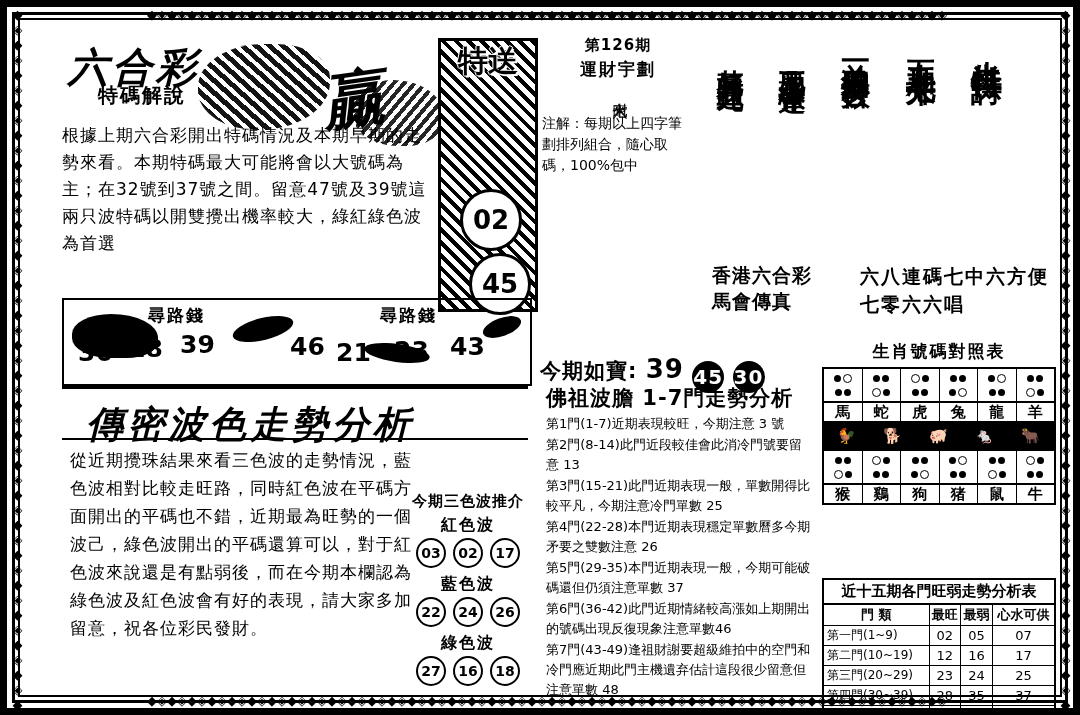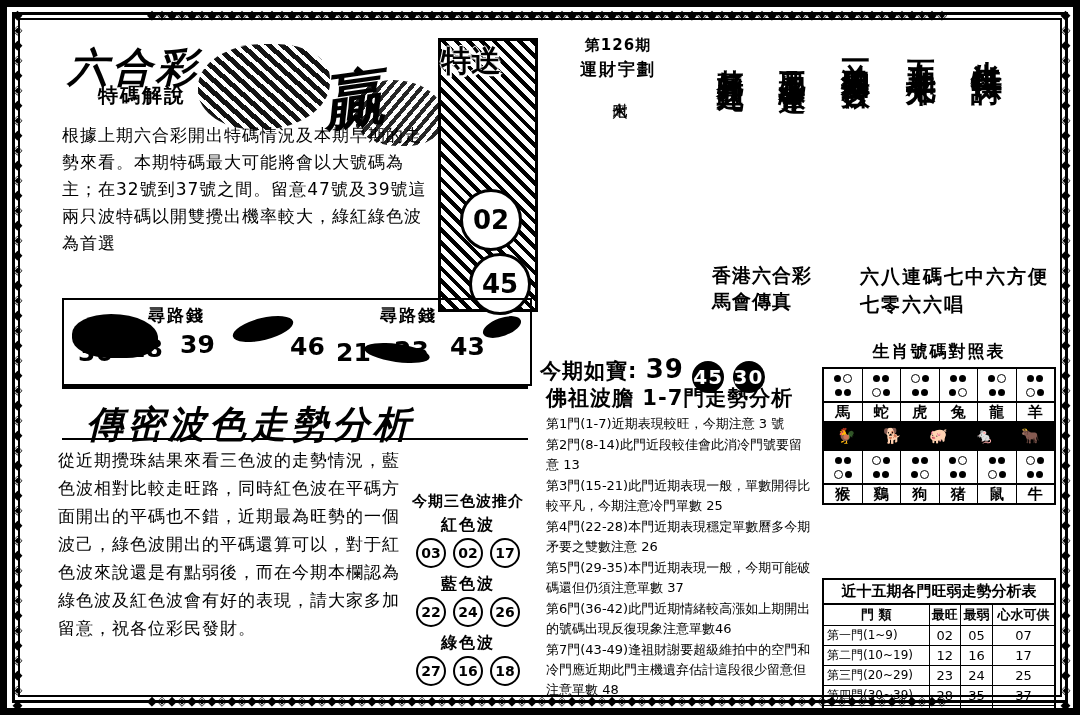--- a/index.html
+++ b/index.html
@@ -27,21 +27,21 @@
   .tl-win{position:absolute;left:300px;top:36px;font-size:62px;font-weight:bold;font-style:italic;transform:rotate(-8deg);}
   .blob{position:absolute;left:176px;top:22px;width:132px;height:86px;border-radius:50% 40% 55% 45%;
         background:repeating-linear-gradient(42deg,#000 0 5px,#fff 5px 9px);opacity:.92;}
   .blob2{position:absolute;left:330px;top:58px;width:92px;height:66px;border-radius:45% 55% 40% 50%;
         background:repeating-linear-gradient(130deg,#000 0 4px,#fff 4px 8px);opacity:.85;}
   .tl-body{position:absolute;left:40px;top:100px;width:376px;height:150px;font-size:17px;line-height:27px;letter-spacing:1px;}
 
   
   .card{position:absolute;left:416px;top:16px;width:94px;height:268px;border:3px solid #000;
         background:repeating-linear-gradient(45deg,#000 0 4px,#fff 4px 9px);}
-  .card .cap{position:absolute;left:0;top:4px;width:100%;text-align:left;font-size:30px;font-weight:bold;line-height:32px;color:#000;
+  .card .cap{position:absolute;left:0;top:4px;width:100%;text-align:center;font-size:30px;font-weight:bold;line-height:32px;color:#000;
         text-shadow:1px 0 #fff,-1px 0 #fff,0 1px #fff,0 -1px #fff,2px 2px #fff;}
   .ball{position:absolute;width:56px;height:56px;border-radius:50%;background:#fff;border:3px solid #000;
         font-size:26px;font-weight:bold;line-height:56px;text-align:center;}
   .ball.b1{left:19px;top:148px;}
   .ball.b2{left:28px;top:212px;}
 
   
   .mid{position:absolute;left:520px;top:14px;width:152px;}
   .mid .iss{font-size:15px;font-weight:bold;letter-spacing:1px;text-align:center;}
   .mid .t4{font-size:17px;font-weight:bold;letter-spacing:2px;text-align:center;margin-top:3px;}
@@ -70,21 +70,21 @@
 
   
   .prize{position:absolute;left:518px;top:332px;width:272px;font-size:21px;font-weight:bold;letter-spacing:1px;}
   .prize .pn{display:inline-block;font-size:26px;}
   .pcirc{display:inline-block;width:32px;height:32px;line-height:32px;border-radius:50%;text-align:center;
          background:#000;color:#fff;font-size:20px;font-weight:bold;vertical-align:-6px;}
 
   
   .hsep{position:absolute;background:#000;}
   .bigtitle{position:absolute;left:64px;top:378px;font-size:37px;font-weight:bold;letter-spacing:4px;font-style:italic;}
-  .ltext{position:absolute;left:36px;top:424px;width:352px;font-size:17px;line-height:28px;letter-spacing:1px;}
+  .ltext{position:absolute;left:48px;top:424px;width:352px;font-size:17px;line-height:28px;letter-spacing:1px;}
 
   
   .rec{position:absolute;left:390px;top:470px;width:112px;text-align:center;}
   .rec .h{font-size:15px;font-weight:bold;letter-spacing:1px;}
   .rec .g{margin-top:4px;}
   .rec .gl{font-size:16px;font-weight:bold;letter-spacing:2px;}
   .cball{display:inline-block;width:26px;height:26px;line-height:26px;border-radius:50%;border:2px solid #000;
          font-size:14px;font-weight:bold;margin:2px 1px;}
 
   
@@ -141,20 +141,21 @@
       <div class="ball b1">02</div>
       <div class="ball b2">45</div>
     </div>
 
     <div class="mid">
       <div class="iss cjk">第126期</div>
       <div class="t4 cjk">運財宇劃</div>
       <div class="vert cjk">
         <div style="writing-mode:vertical-rl;margin:0 auto;">叫來六七</div>
       </div>
+      <div class="note cjk">注解：每期以上四字筆劃排列組合，隨心取碼，100%包中</div>
     </div>
 
     <div class="vcol v1 cjk">花好月圓迎九二</div>
     <div class="vcol v2 cjk">几里姻緣一张連</div>
     <div class="vcol v3 cjk">单独一四凑合数</div>
     <div class="vcol v4 cjk">五上加三七来开</div>
     <div class="vcol v5 cjk">生肖特供詩</div>
 
     <div class="hk1 cjk">香港六合彩馬會傳真</div>
     <div class="hk2 cjk">六八連碼七中六方便七零六六唱</div>

